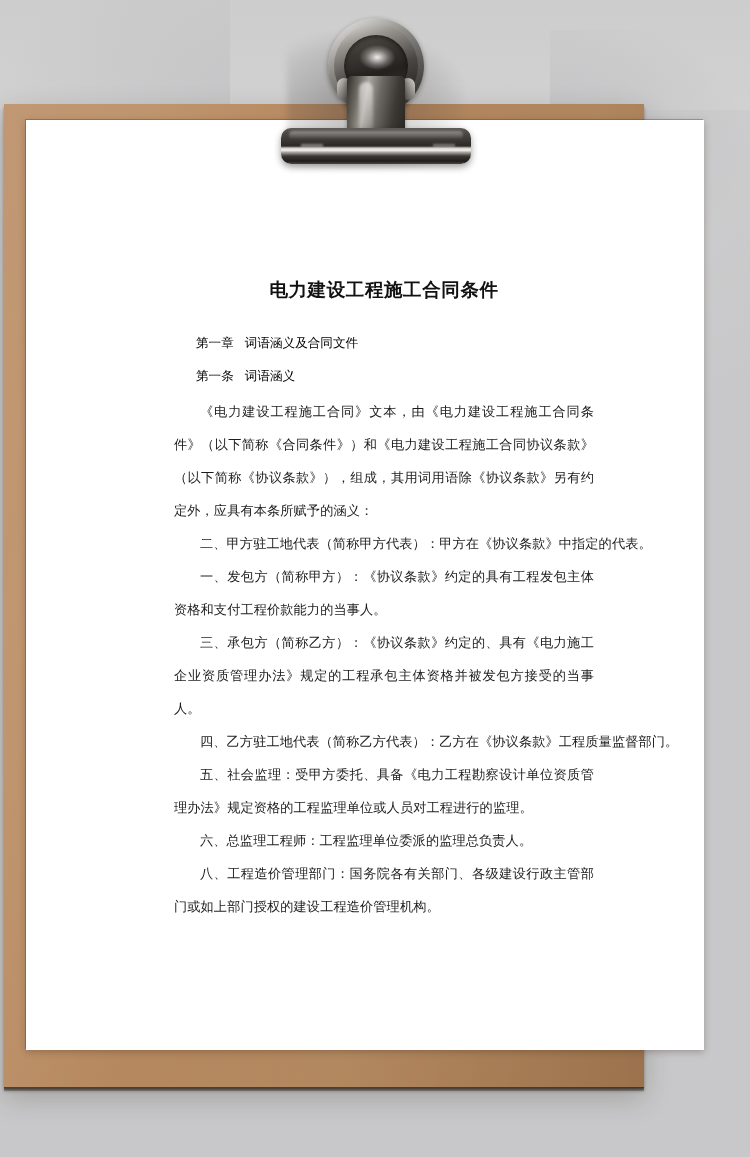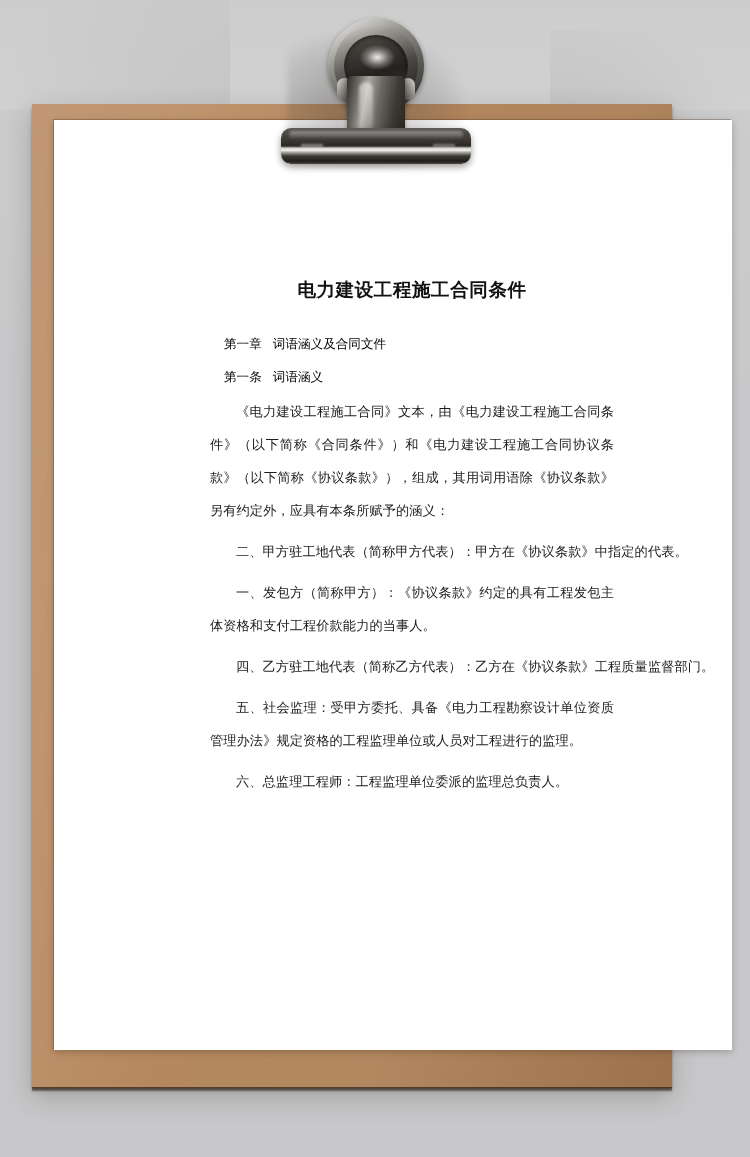--- a/index.html
+++ b/index.html
@@ -38,29 +38,30 @@
   .wall-shadow-right {
     position: absolute;
     right: 0; top: 30px;
     width: 200px; height: 260px;
     background: radial-gradient(ellipse at 0% 45%, rgba(110,110,116,0.16) 0%, rgba(110,110,116,0) 70%);
   }
 
   
   .clipboard {
     position: absolute;
-    left: 32px;
+    left: 4px;
     top: 104px;
     width: 640px;
     height: 984px;
     background:
       linear-gradient(105deg, #b98c63 0%, #bb8f66 18%, #b5875d 42%, #b98d63 66%, #ad7f55 100%);
     box-shadow:
       0 3px 3px rgba(40,30,20,0.40),
       0 10px 26px rgba(40,30,20,0.22);
+    font-family: Liberation Serif, serif;
   }
   .clipboard::after {
     content: "";
     position: absolute;
     left: 0; right: 0; bottom: -3px;
     height: 4px;
     background: linear-gradient(180deg, rgba(35,26,18,0.75), rgba(60,48,36,0.25));
   }
   .board-sheen {
     position: absolute;
@@ -112,21 +113,21 @@
     color: #000000;
     white-space: nowrap;
   }
   .doc-heading .gap {
     display: inline-block;
     width: 11px;
   }
   .doc-para {
     font-size: 13.2px;
     line-height: 33px;
-    margin: 8px;
+    margin: 0;
     text-align: justify;
     text-justify: inter-ideograph;
     text-indent: 26px;
     color: #1c1c1c;
     letter-spacing: 0.1px;
   }
   .doc-para.first-body {
     margin-top: 2px;
   }
   .doc-para.tight {
@@ -308,28 +309,30 @@
           <p class="doc-heading">
             <span>第一条</span><span class="gap"></span><span>词语涵义</span>
           </p>
 
           <p class="doc-para first-body">《电力建设工程施工合同》文本，由《电力建设工程施工合同条件》（以下简称《合同条件》）和《电力建设工程施工合同协议条款》（以下简称《协议条款》），组成，其用词用语除《协议条款》另有约定外，应具有本条所赋予的涵义：</p>
 
           <p class="doc-para tight">二、甲方驻工地代表（简称甲方代表）：甲方在《协议条款》中指定的代表。</p>
 
           <p class="doc-para">一、发包方（简称甲方）：《协议条款》约定的具有工程发包主体资格和支付工程价款能力的当事人。</p>
 
+          <p class="doc-para">三、承包方（简称乙方）：《协议条款》约定的、具有《电力施工企业资质管理办法》规定的工程承包主体资格并被发包方接受的当事人。</p>
 
           <p class="doc-para tight">四、乙方驻工地代表（简称乙方代表）：乙方在《协议条款》工程质量监督部门。</p>
 
           <p class="doc-para">五、社会监理：受甲方委托、具备《电力工程勘察设计单位资质管理办法》规定资格的工程监理单位或人员对工程进行的监理。</p>
 
           <p class="doc-para tight">六、总监理工程师：工程监理单位委派的监理总负责人。</p>
 
 
+          <p class="doc-para">八、工程造价管理部门：国务院各有关部门、各级建设行政主管部门或如上部门授权的建设工程造价管理机构。</p>
 
 
         </div>
 
       </div>
     </div>
   </div>
 
   <div class="clip">
     <div class="clip-drop-shadow"></div>

